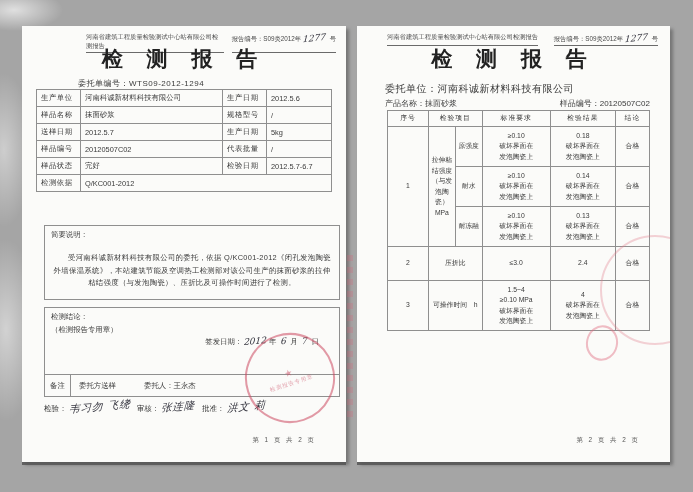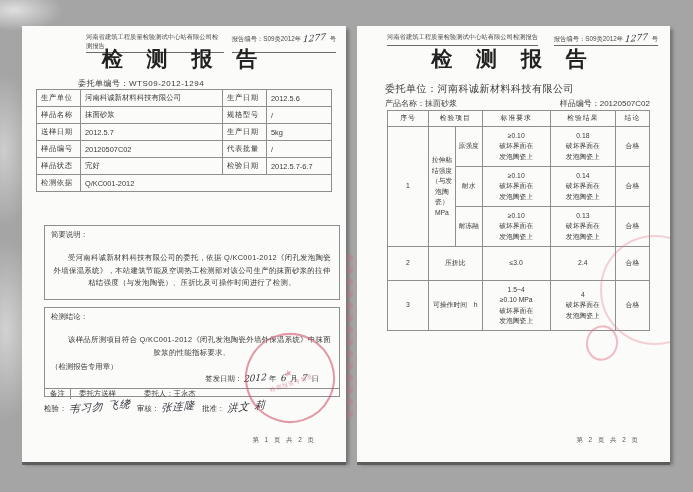--- a/index.html
+++ b/index.html
@@ -150,21 +150,20 @@
       </table>
 
     <div class="box brief-box">
       <div>简要说明：</div>
       <div class="para">受河南科诚新材料科技有限公司的委托，依据 Q/KC001-2012《闭孔发泡陶瓷外墙保温系统》，本站建筑节能及空调热工检测部对该公司生产的抹面砂浆的拉伸粘结强度（与发泡陶瓷）、压折比及可操作时间进行了检测。</div>
     </div>
 
     <div class="box concl-box">
       <div class="concl-main">
         <div>检测结论：</div>
-        <div class="para">该样品所测项目符合 Q/KC001-2012《闭孔发泡陶瓷外墙外保温系统》中抹面胶浆的性能指标要求。</div>
         <div class="seal-note">（检测报告专用章）</div>
         <div class="issue-line">
           <span>签发日期：</span><span class="hand">2012</span><span>年</span> <span class="hand">6</span> <span>月</span> <span class="hand">7</span> <span>日</span>
         </div>
       </div>
       <div class="remark-row">
         <div class="remark-lbl">备注</div>
         <div class="remark-body">
           <span>委托方送样</span>
           <span class="consignor-label">委托人：</span><span>王永杰</span>

